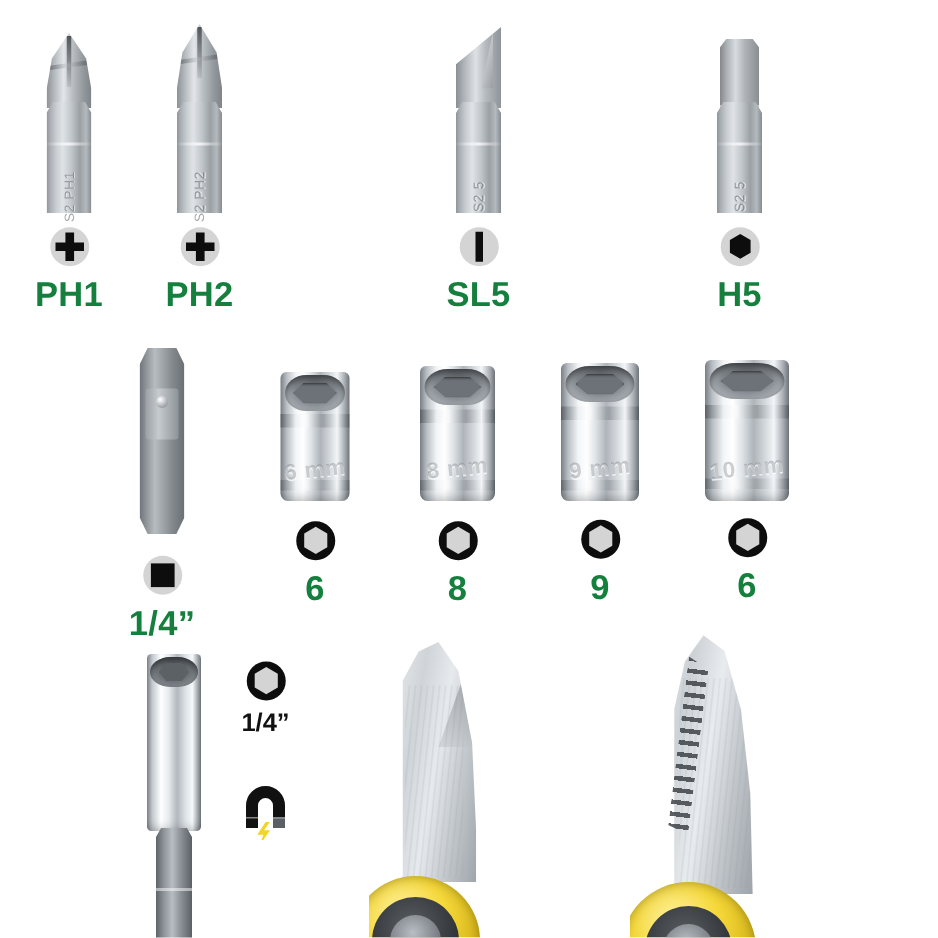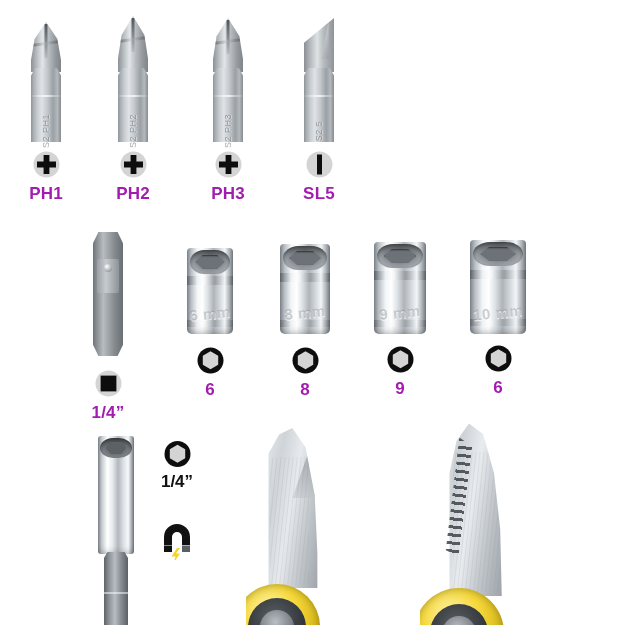--- a/index.html
+++ b/index.html
@@ -160,23 +160,23 @@
     margin-top: 9px;
     position: relative;
     display: flex;
     align-items: center;
     justify-content: center;
   }
   .badge svg { display: block; }
 
   .caption {
     margin-top: 7px;
-    font-size: 17px;
+    font-size: 23px;
     font-weight: bold;
-    color: #a21caf;
+    color: #15803d;
     line-height: 1;
     letter-spacing: .2px;
     white-space: nowrap;
   }
 
   
   .adapter {
     position: relative;
     width: 30px;
     height: 124px;
@@ -480,51 +480,51 @@
     </div>
     <div class="badge">
       <svg width="27" height="27" viewBox="0 0 27 27" aria-hidden="true">
         <circle cx="13.5" cy="13.5" r="13" fill="#d4d4d4"></circle>
         <path d="M10.6 4 h5.8 v6.6 H23 v5.8 h-6.6 V23 h-5.8 v-6.6 H4 v-5.8 h6.6 z" fill="#0d0d0d"></path>
       </svg>
     </div>
     <div class="caption">PH2</div>
   </div>
 
-  <div class="item" style="left:200px; top:22px; width:56px;">
-    <div class="bit-wrap" style="height:120px;">
-      <div class="tip-ph" style="height:54px;"></div>
-      <div class="bit-shank"></div>
-      <div class="bit-code">S2 PH3</div>
-    </div>
-    <div class="badge">
-      <svg width="27" height="27" viewBox="0 0 27 27" aria-hidden="true">
-        <circle cx="13.5" cy="13.5" r="13" fill="#d4d4d4"></circle>
-        <path d="M10.6 4 h5.8 v6.6 H23 v5.8 h-6.6 V23 h-5.8 v-6.6 H4 v-5.8 h6.6 z" fill="#0d0d0d"></path>
-      </svg>
-    </div>
-    <div class="caption">PH3</div>
-  </div>
 
   <div class="item" style="left:291px; top:32px; width:56px;">
     <div class="bit-wrap" style="height:110px;">
       <div class="tip-sl"></div>
       <div class="bit-shank"></div>
       <div class="bit-code">S2 5</div>
     </div>
     <div class="badge">
       <svg width="27" height="27" viewBox="0 0 27 27" aria-hidden="true">
         <circle cx="13.5" cy="13.5" r="13" fill="#d4d4d4"></circle>
         <rect x="11" y="3.5" width="5" height="20" fill="#0d0d0d"></rect>
       </svg>
     </div>
     <div class="caption">SL5</div>
   </div>
 
 
+  <div class="item" style="left:465px; top:38px; width:56px;">
+    <div class="bit-wrap" style="height:104px;">
+      <div class="tip-hex"></div>
+      <div class="bit-shank"></div>
+      <div class="bit-code">S2 5</div>
+    </div>
+    <div class="badge">
+      <svg width="27" height="27" viewBox="0 0 27 27" aria-hidden="true">
+        <circle cx="13.5" cy="13.5" r="13" fill="#d4d4d4"></circle>
+        <polygon points="13.5,5 20.4,9 20.4,17.5 13.5,21.5 6.6,17.5 6.6,9" fill="#0d0d0d"></polygon>
+      </svg>
+    </div>
+    <div class="caption">H5</div>
+  </div>
 
 
   <div class="item" style="left:79px; top:232px; width:58px;">
     <div class="adapter">
       <div class="adapter-body"></div>
       <div class="adapter-sq"></div>
       <div class="adapter-ball"></div>
     </div>
     <div class="badge" style="margin-top:14px;">
       <svg width="27" height="27" viewBox="0 0 27 27" aria-hidden="true">

